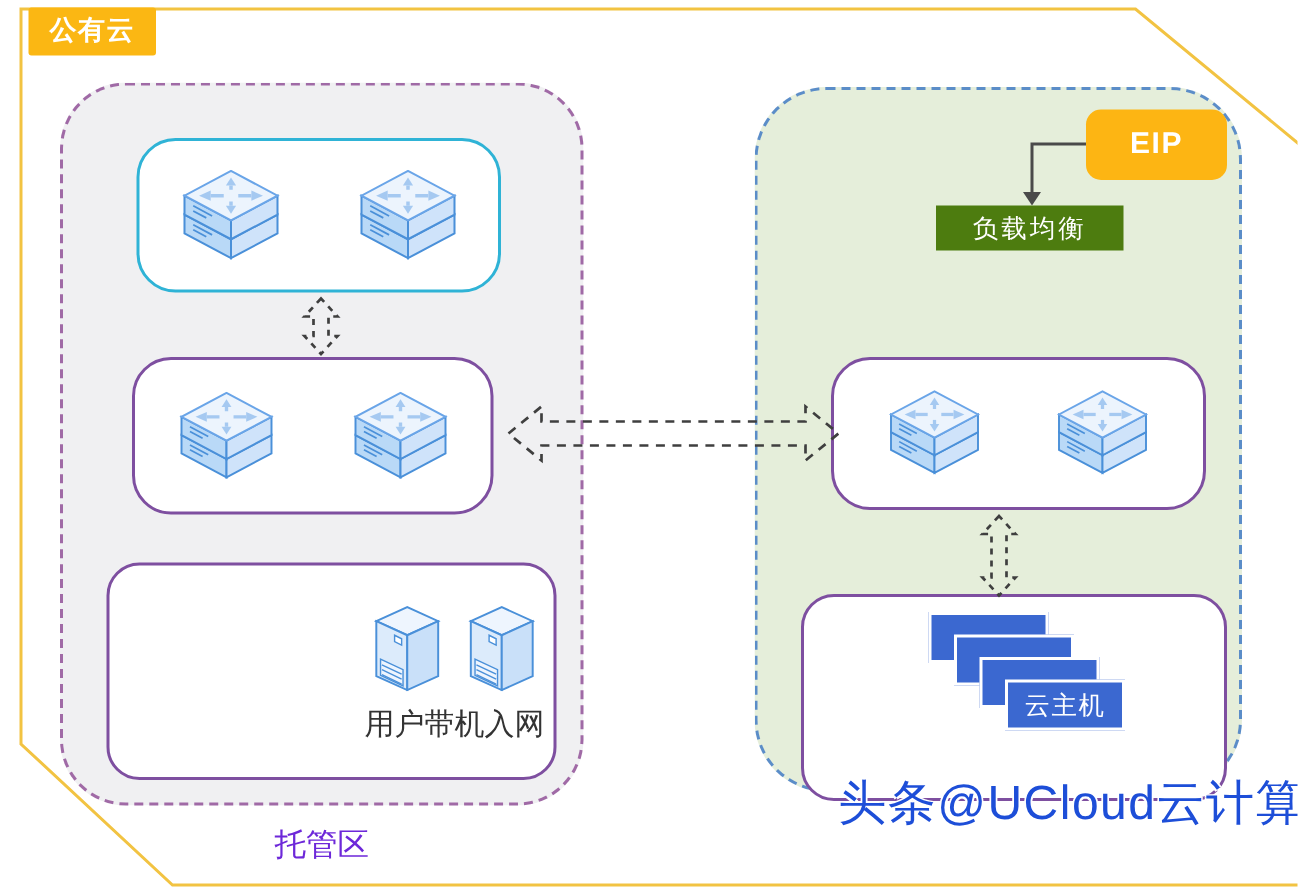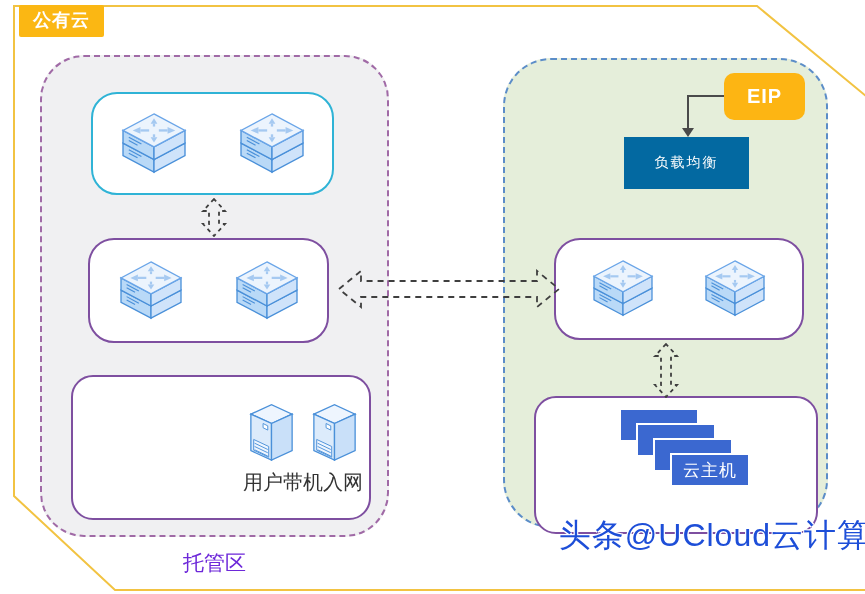--- a/index.html
+++ b/index.html
@@ -54,27 +54,27 @@
   .group-label{font-size:20px;color:#333;margin-top:8px;white-space:nowrap;}
 
   .zone-label{
     font-size:21px;color:#6d28d9;text-align:center;white-space:nowrap;
   }
   .hosting-label{left:29px;top:549px;width:349px;}
   .cloud-label{left:492px;top:551px;width:325px;}
 
   
   .eip-box{
-    left:713px;top:73px;width:81px;height:47px;background:#FDB513;
+    left:713px;top:73px;width:94px;height:47px;background:#FDB513;
     border-radius:10px;color:#fff;font-size:20px;font-weight:bold;
     display:flex;align-items:center;justify-content:center;letter-spacing:1px;
   }
   .lb-box{
-    left:613px;top:137px;width:125px;height:52px;background:#0369a1;
-    color:#fff;font-size:14px;display:flex;align-items:center;justify-content:center;
+    left:613px;top:137px;width:125px;height:30px;background:#4d7c0f;
+    color:#fff;font-size:17px;display:flex;align-items:center;justify-content:center;
     letter-spacing:2px;
   }
 
   
   .vm-box{left:523px;top:396px;width:284px;height:138px;border-radius:22px;}
   .vm-rect{
     position:absolute;width:80px;height:34px;background:#3B68D0;
     border:2px solid #ffffff;box-sizing:border-box;
   }
   .vm-label{

